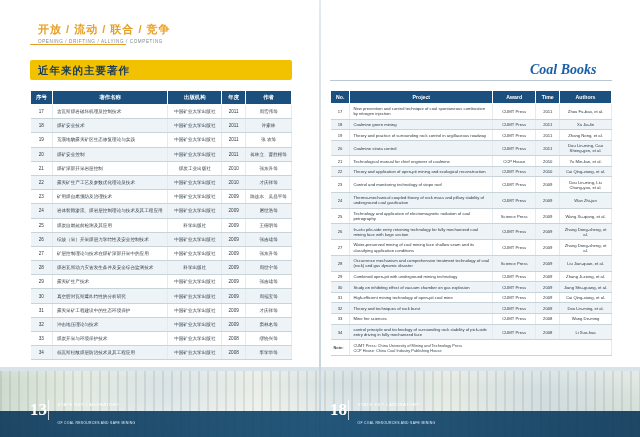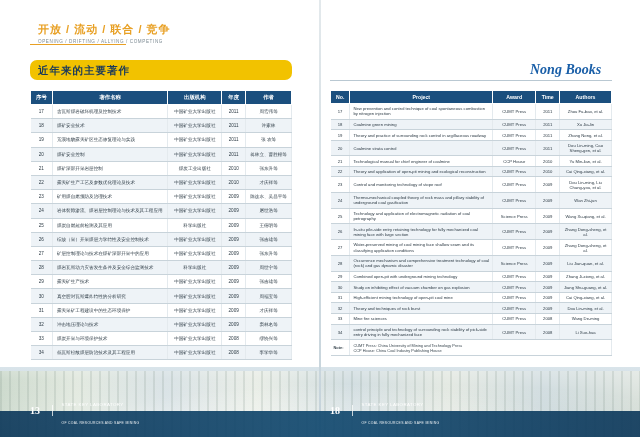--- a/index.html
+++ b/index.html
@@ -54,21 +54,21 @@
     border-left:7px solid transparent;border-right:7px solid transparent;
     border-bottom:12px solid #2f9c5a;margin:0 1px;position:relative;top:-2px;
   }
   .logo-cn{color:#123c63;font-size:7.4px;font-weight:bold;margin-top:3px;letter-spacing:.4px;}
   .logo-en{color:#5c7488;font-size:4.2px;margin-top:1.5px;letter-spacing:.3px;}
   .logo-en2{color:#5c7488;font-size:4.2px;letter-spacing:.3px;}
 
   
   .titlebar{
     position:absolute;left:30px;top:60px;width:262px;height:20px;
-    background:#f2c200;border-radius:7px;
+    background:#f2c200;border-radius:2px;
   }
   .titlebar span{
     position:absolute;left:8px;top:4px;color:#1b3a59;font-size:10.5px;font-weight:bold;letter-spacing:1px;
   }
   .major-books{
     position:absolute;left:530px;top:62px;color:#1a5fa8;
     font-family:"Liberation Serif", serif;font-size:14px;font-style:italic;font-weight:bold;
   }
   .major-rule{position:absolute;left:330px;top:80px;width:282px;height:1px;background:#b9c8d2;}
 
@@ -114,22 +114,22 @@
   .tbl-right col.r3{width:22px;}
   .tbl-right col.r4{width:48px;}
   .note-row td{text-align:left;padding-left:3px;line-height:5.2px;font-size:3.9px;color:#3a4750;}
   .note-label{font-weight:bold;}
 
   
   .foot{position:absolute;bottom:9px;color:#ffffff;}
   .foot-left{left:30px;}
   .foot-right{left:330px;}
   .pagenum{
-    display:inline-block;font-family:"Liberation Serif", serif;font-size:10px;font-weight:bold;
-    color:#ffffff;vertical-align:middle;padding-right:12px;border-right:1px solid rgba(255,255,255,.75);
+    display:inline-block;font-family:"Liberation Serif", serif;font-size:17px;font-weight:bold;
+    color:#ffffff;vertical-align:middle;padding-right:1px;border-right:1px solid rgba(255,255,255,.75);
   }
   .foot-txt{display:inline-block;vertical-align:middle;padding-left:4px;}
   .foot-cn{font-size:4.4px;letter-spacing:.4px;line-height:6px;}
   .foot-en{font-size:3.4px;letter-spacing:.3px;line-height:5px;opacity:.9;}
   .footbar{
     position:absolute;left:0;bottom:0;width:640px;height:26px;
     background:linear-gradient(90deg,#0f3a5c,#12496f 50%,#0f3a5c);
     opacity:.92;
   }
 </style>
@@ -145,21 +145,21 @@
     <div class="hdr-cn">开放 / 流动 / 联合 / 竞争</div>
     <div class="hdr-en">OPENING / DRIFTING / ALLYING / COMPETING</div>
   </div>
   <div class="hdr-rule"></div>
 
 
   <div class="titlebar">
     <span>近年来的主要著作</span>
   </div>
 
-  <div class="major-books">Nong Books</div>
+  <div class="major-books">Coal Books</div>
   <div class="major-rule"></div>
 
   <table class="tbl-left">
     <colgroup>
         <col class="c0">
         <col class="c1">
         <col class="c2">
         <col class="c3">
         <col class="c4">
       </colgroup>

